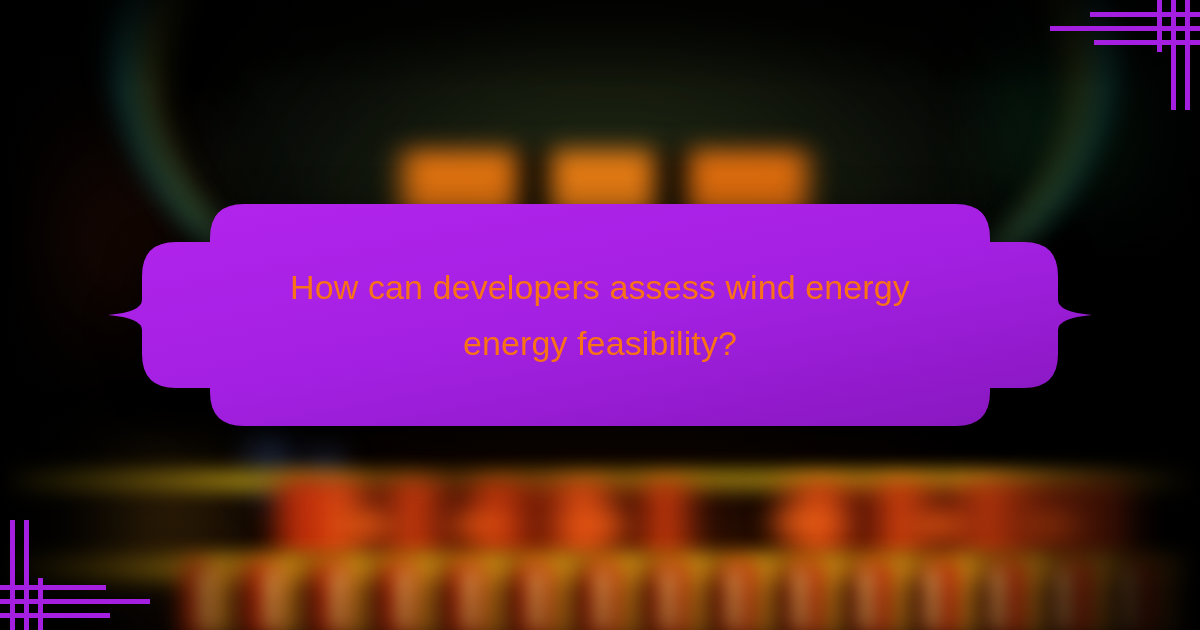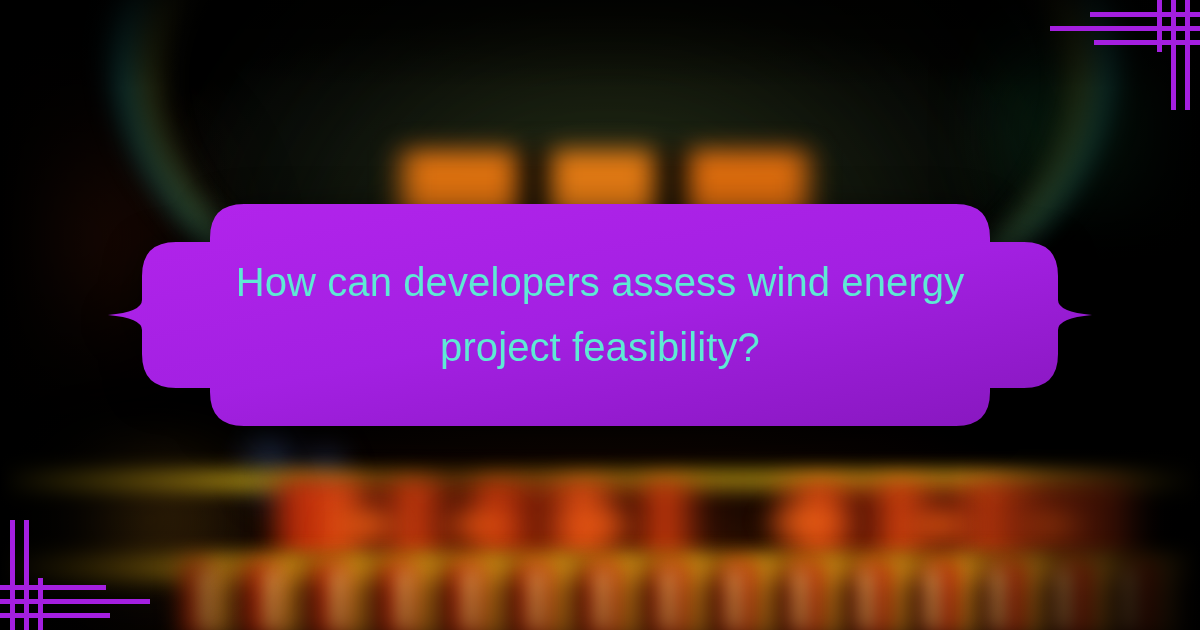--- a/index.html
+++ b/index.html
@@ -295,22 +295,22 @@
     width: 724px;
     height: 100%;
     display: flex;
     flex-direction: column;
     align-items: center;
     justify-content: center;
     gap: 6px;
     text-align: center;
   }
   #card-text .line {
-    color: #5eead4;
-    font-size: 40px;
+    color: #f97316;
+    font-size: 34px;
     font-weight: 400;
     line-height: 1.48;
     letter-spacing: 0.1px;
     white-space: nowrap;
   }
 </style>
 </head>
 <body>
 
 <div id="stage">
@@ -398,17 +398,17 @@
         L 34 80
         Q 34 46 68 46
         L 102 46
         L 102 42
         Q 102 8 136 8
         Z"></path>
     </svg>
 
     <div id="card-text">
       <div class="line">How can developers assess wind energy</div>
-      <div class="line">project feasibility?</div>
+      <div class="line">energy feasibility?</div>
     </div>
   </div>
 
 </div>
 
 </body></html>

